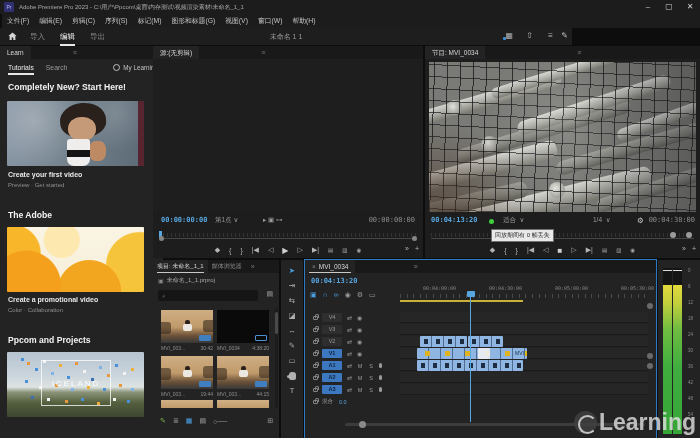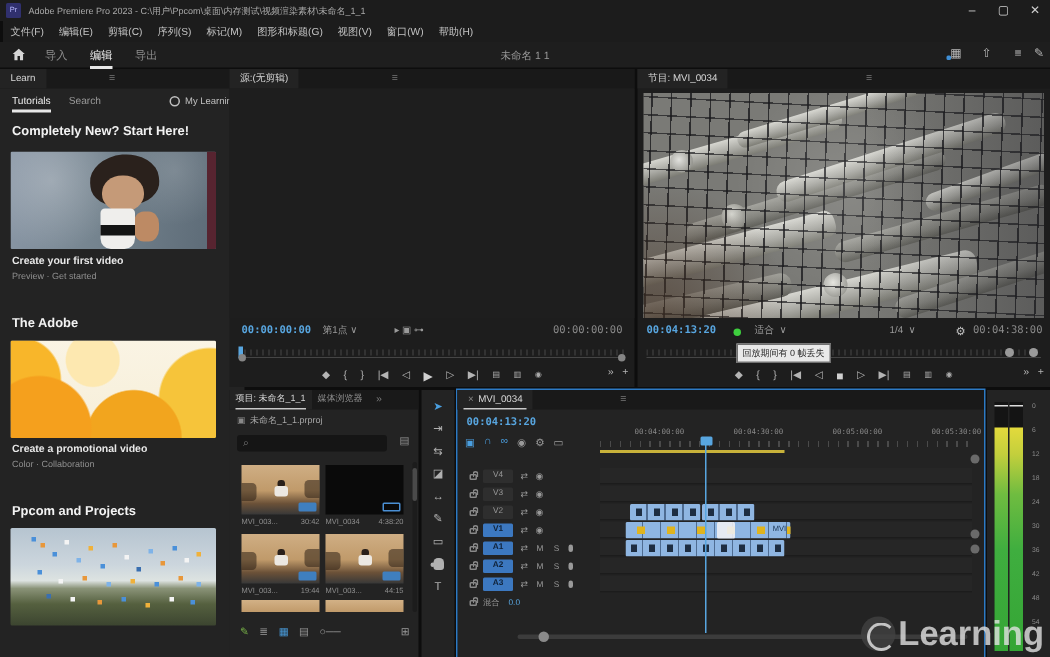--- a/index.html
+++ b/index.html
@@ -4,21 +4,21 @@
 html,body{width:700px;height:438px;background:#0d0d0d;overflow:hidden;}
 #app{position:absolute;inset:0;color:#c9c9c9;}
 .abs{position:absolute;}
 
 #titlebar{position:absolute;left:0;top:0;width:700px;height:14px;background:#1c1c1c;font-size:6px;color:#a9a9a9;}
 #app-icon{position:absolute;left:4px;top:2px;width:10px;height:10px;background:#30306e;color:#b9b9ff;font-size:5px;text-align:center;line-height:10px;border-radius:1px;}
 #title-text{position:absolute;left:19px;top:3px;white-space:nowrap;}
 .winctl{position:absolute;top:0;width:20px;height:14px;text-align:center;line-height:14px;font-size:8px;color:#cfcfcf;}
 #menubar{position:absolute;left:2px;top:14px;width:698px;height:14px;background:#1c1c1c;display:flex;align-items:center;font-size:6.8px;color:#c3c3c3;}
 .menu-item{padding:0 5px;}
-#wsbar{position:absolute;left:0;top:28px;width:700px;height:17px;background:#1e1e1e;font-size:7.5px;}
+#wsbar{position:absolute;left:0;top:28px;width:572px;height:17px;background:#1e1e1e;font-size:7.5px;}
 .ws-tab{position:absolute;top:4px;color:#8f8f8f;}
 .ws-tab.active{color:#f0f0f0;}
 .ws-tab.active::after{content:'';position:absolute;left:0;right:0;bottom:-4px;height:2px;background:#e8e8e8;}
 #ws-doc{position:absolute;left:0;right:0;text-align:center;top:4px;color:#9a9a9a;font-size:7px;}
 .ws-icon{position:absolute;top:3px;font-size:8px;color:#b8b8b8;}
 
 .panel{position:absolute;background:#232323;}
 .tabbar{position:absolute;left:0;top:0;right:0;height:13px;background:#191919;display:flex;align-items:center;font-size:6.5px;color:#8c8c8c;}
 .tab{padding:0 7px;height:13px;line-height:13px;position:relative;}
 .tab.active{background:#232323;color:#d8d8d8;}
@@ -194,20 +194,21 @@
     </div>
     <div class="learn-t" style="top:125px">Create your first video</div>
     <div class="learn-m" style="top:136px">Preview · Get started</div>
     <div class="learn-h" style="top:164px">The Adobe</div>
     <div class="learn-img img-oranges" style="top:181px"></div>
     <div class="learn-t" style="top:250px">Create a promotional video</div>
     <div class="learn-m" style="top:261px">Color · Collaboration</div>
     <div class="learn-h" style="top:289px">Ppcom and Projects</div>
     <div class="learn-img img-iceland" style="top:306px">
       <div class="confetti"></div>
+      <div class="ice-frame">ICELAND</div>
     </div>
   </div>
 
   <div id="source" class="panel">
     <div class="tabbar">
         <span class="tab active">源:(无剪辑)</span>
         <span class="pmenu" style="margin-left:62px">≡</span>
       </div>
     <div class="mon-display"></div>
     <div class="tc-row">

